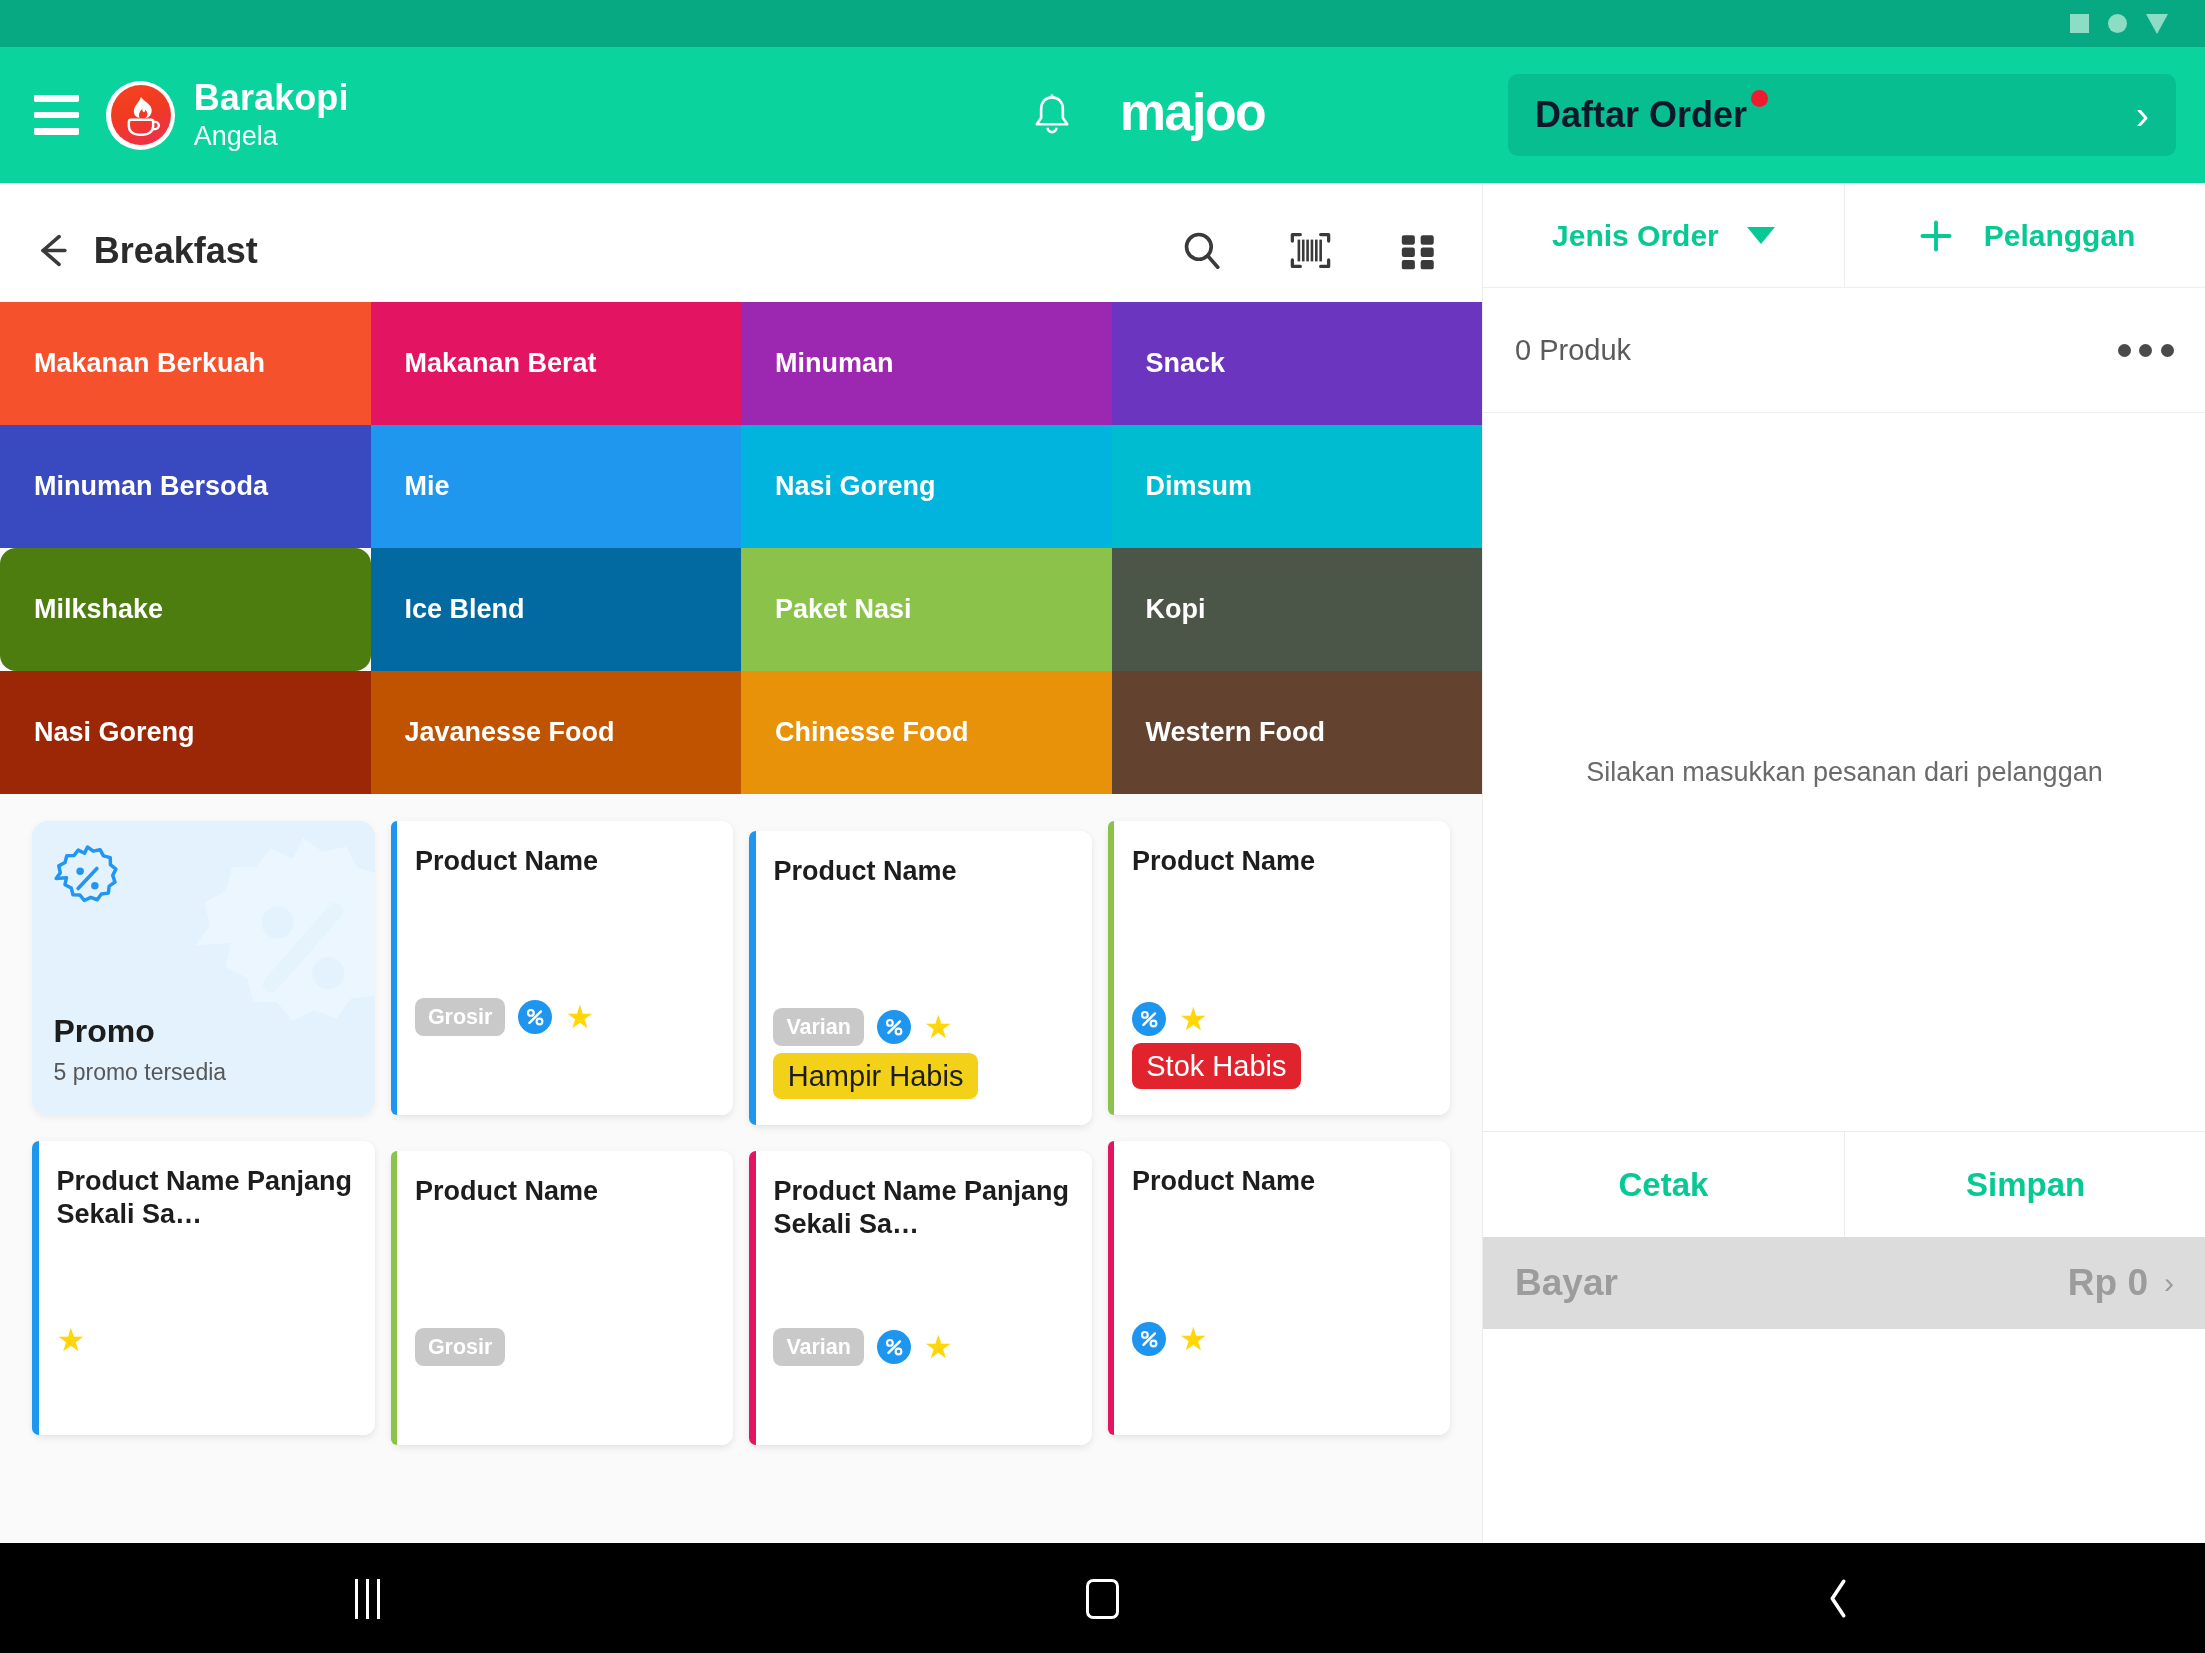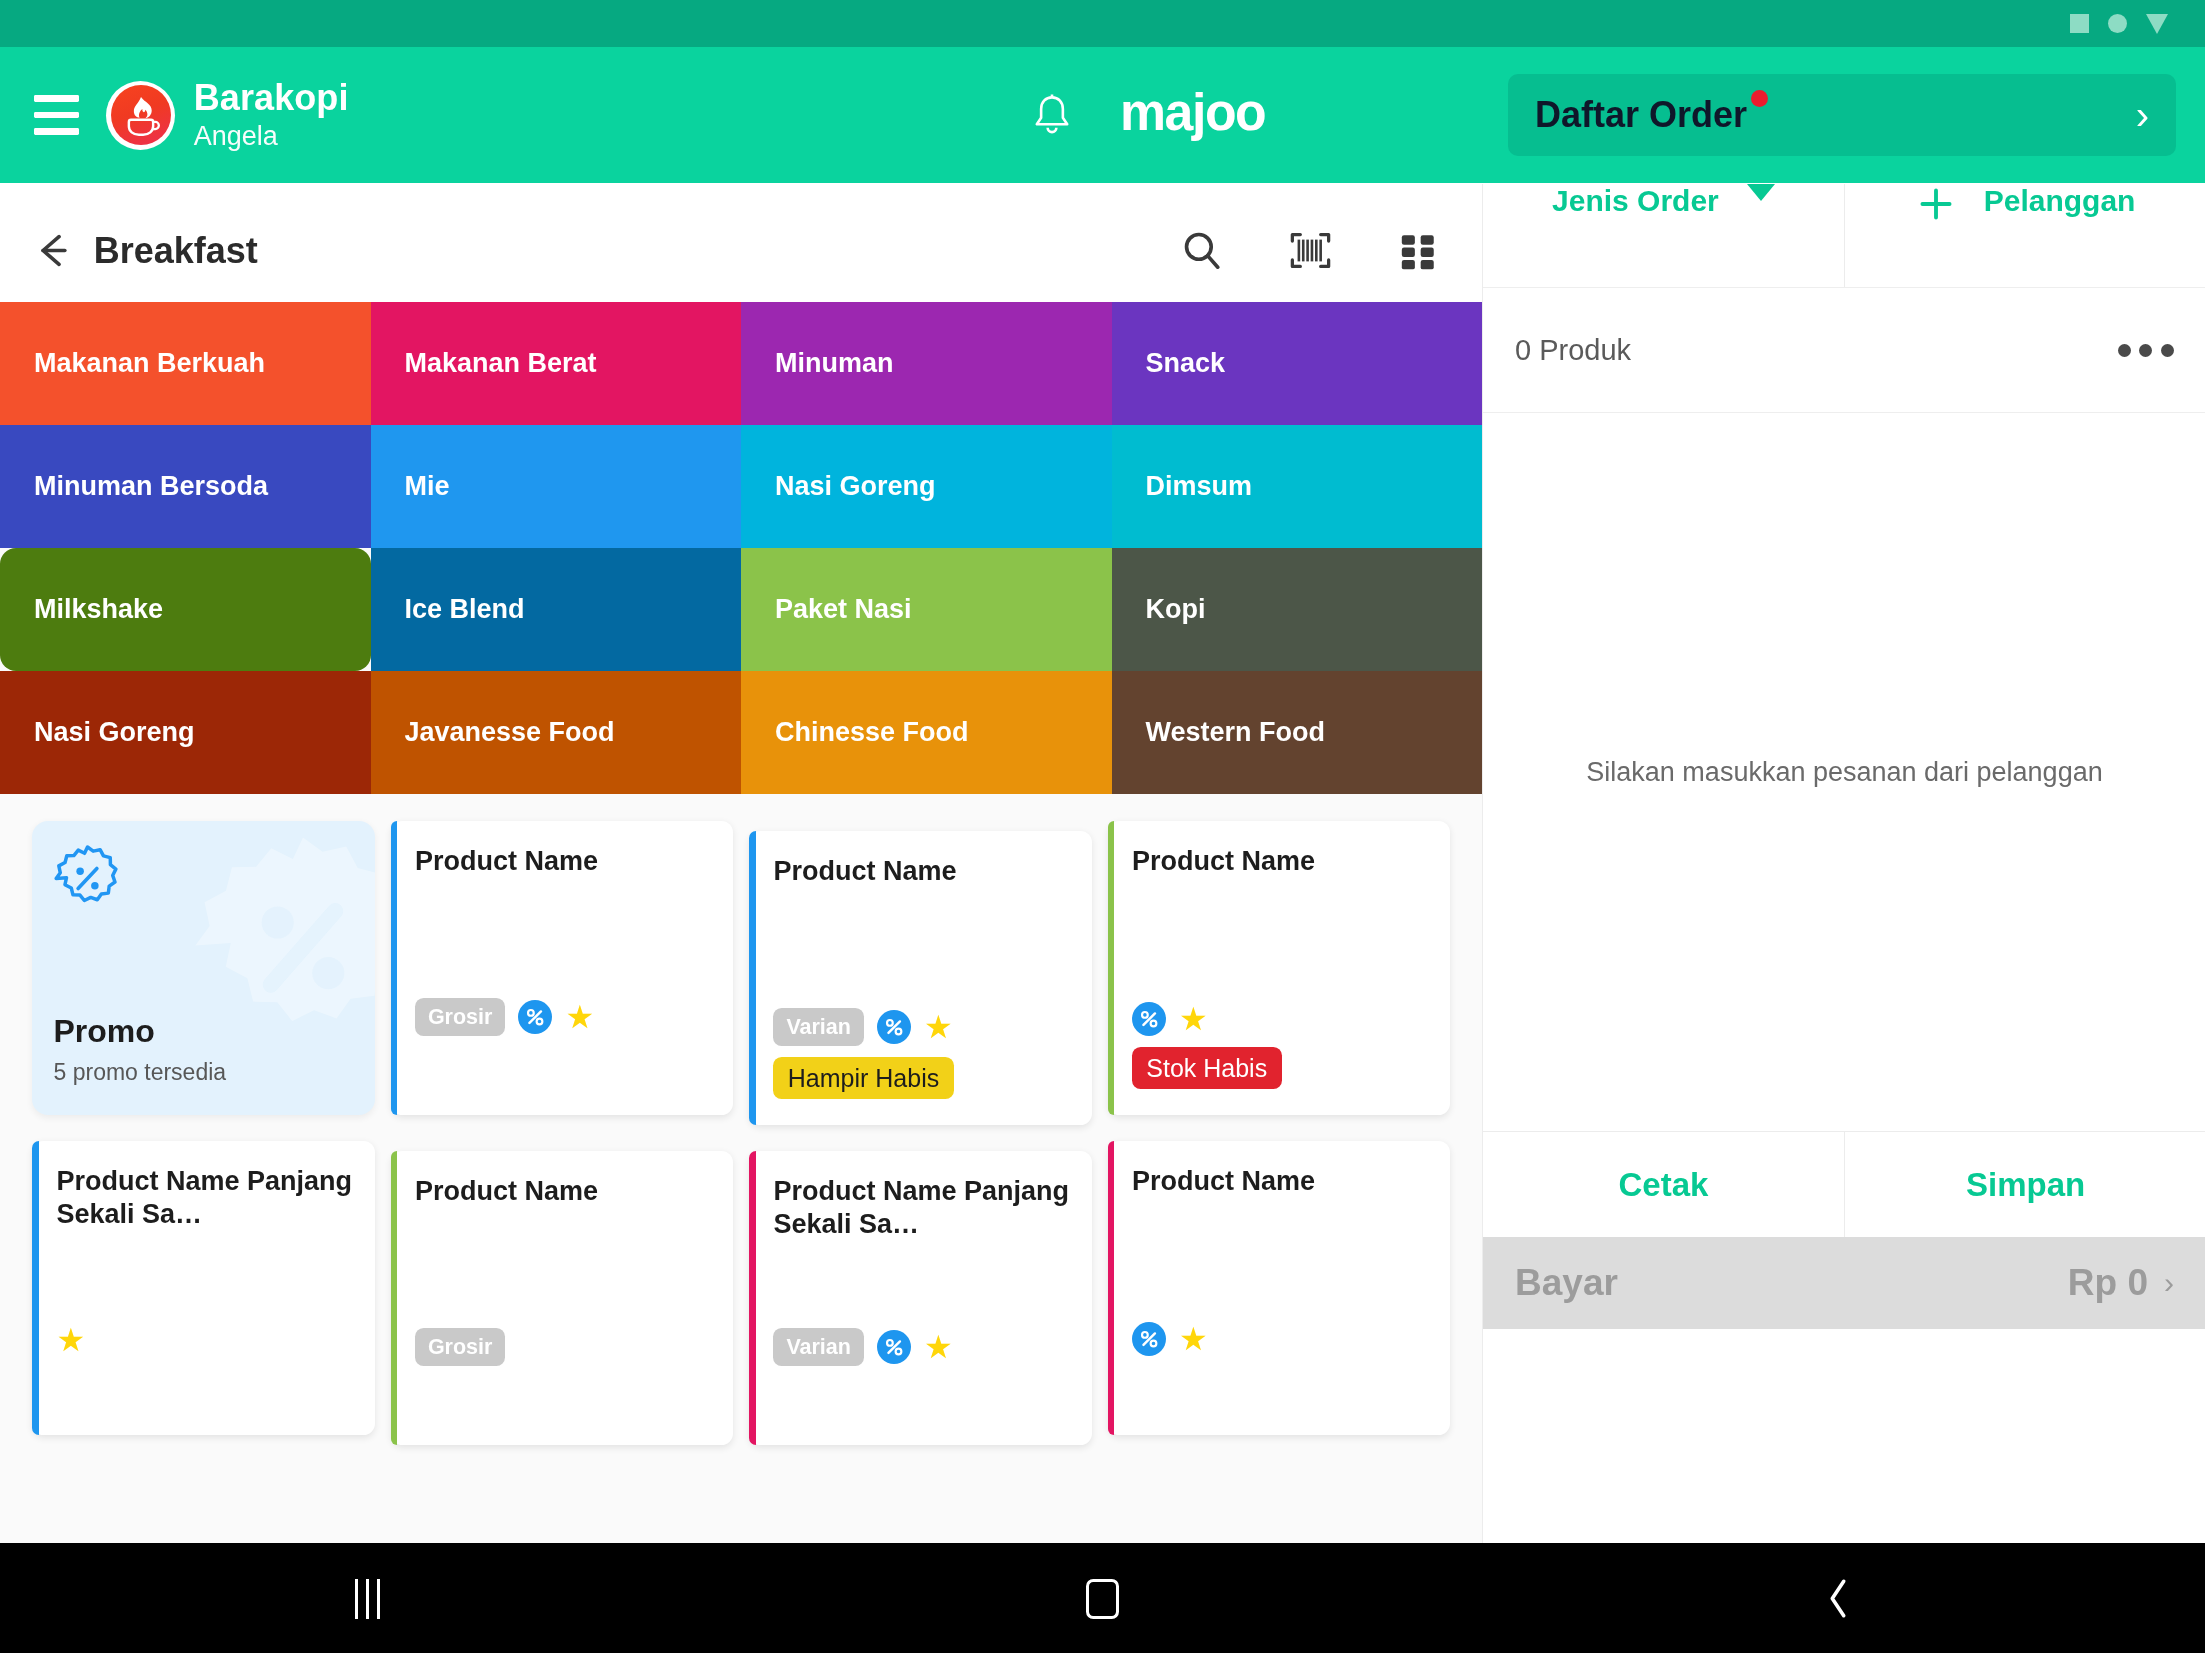--- a/index.html
+++ b/index.html
@@ -95,31 +95,31 @@
   }
   .pcard .accent { position: absolute; left: 0; top: 0; bottom: 0; width: 6.5px;
                    border-radius: 11.5px 0 0 11.5px; }
   .pname { font-size: 27px; font-weight: bold; color: #1d1d1d; line-height: 1.22; }
   .badges { position: absolute; left: 24.4px; bottom: 79px; display: flex; align-items: center; gap: 13px; }
   .pill { background: #c9c9c9; color: #fff; font-size: 21.5px; font-weight: bold;
           border-radius: 8.6px; padding: 6.5px 13px; }
   .disc { width: 34px; height: 34px; border-radius: 50%; background: #1e96ef;
           display: flex; align-items: center; justify-content: center; }
   .star { font-size: 32px; color: #ffd60a; line-height: 1; }
-  .stock-tag { position: absolute; left: 24.4px; bottom: 26px; font-size: 25px;
+  .stock-tag { position: absolute; left: 24.4px; bottom: 26px; font-size: 29px;
                border-radius: 8.6px; padding: 6.5px 14.4px; }
   .tag-warn { background: #f2d118; color: #1d1d1d; }
   .tag-out  { background: #e1232e; color: #ffffff; }
 
   
   .off-down { margin-top: 10px; }
 
   
   .rp-top { height: 103px; display: flex; }
-  .rp-half { flex: 1; display: flex; justify-content: center;
+  .rp-half { flex: 1; display: flex; align-items: center; justify-content: center;
              gap: 28px; cursor: pointer; }
   .rp-divider { width: 1.4px; background: #ececec; }
   .rp-label { color: #07c993; font-size: 30px; font-weight: bold; }
   .caret { width: 0; height: 0; border-left: 14.4px solid transparent;
            border-right: 14.4px solid transparent; border-top: 17px solid #07c993; }
   .rp-count { height: 126px; border-top: 1.4px solid #eeeeee; border-bottom: 1.4px solid #eeeeee;
               display: flex; align-items: center; padding: 0 32px; }
   .rp-count .txt { font-size: 29px; color: #5a5a5a; }
   .dots { margin-left: auto; display: flex; gap: 8.6px; cursor: pointer; }
   .dots i { width: 13px; height: 13px; border-radius: 50%; background: #4a4a4a; display: block; }

